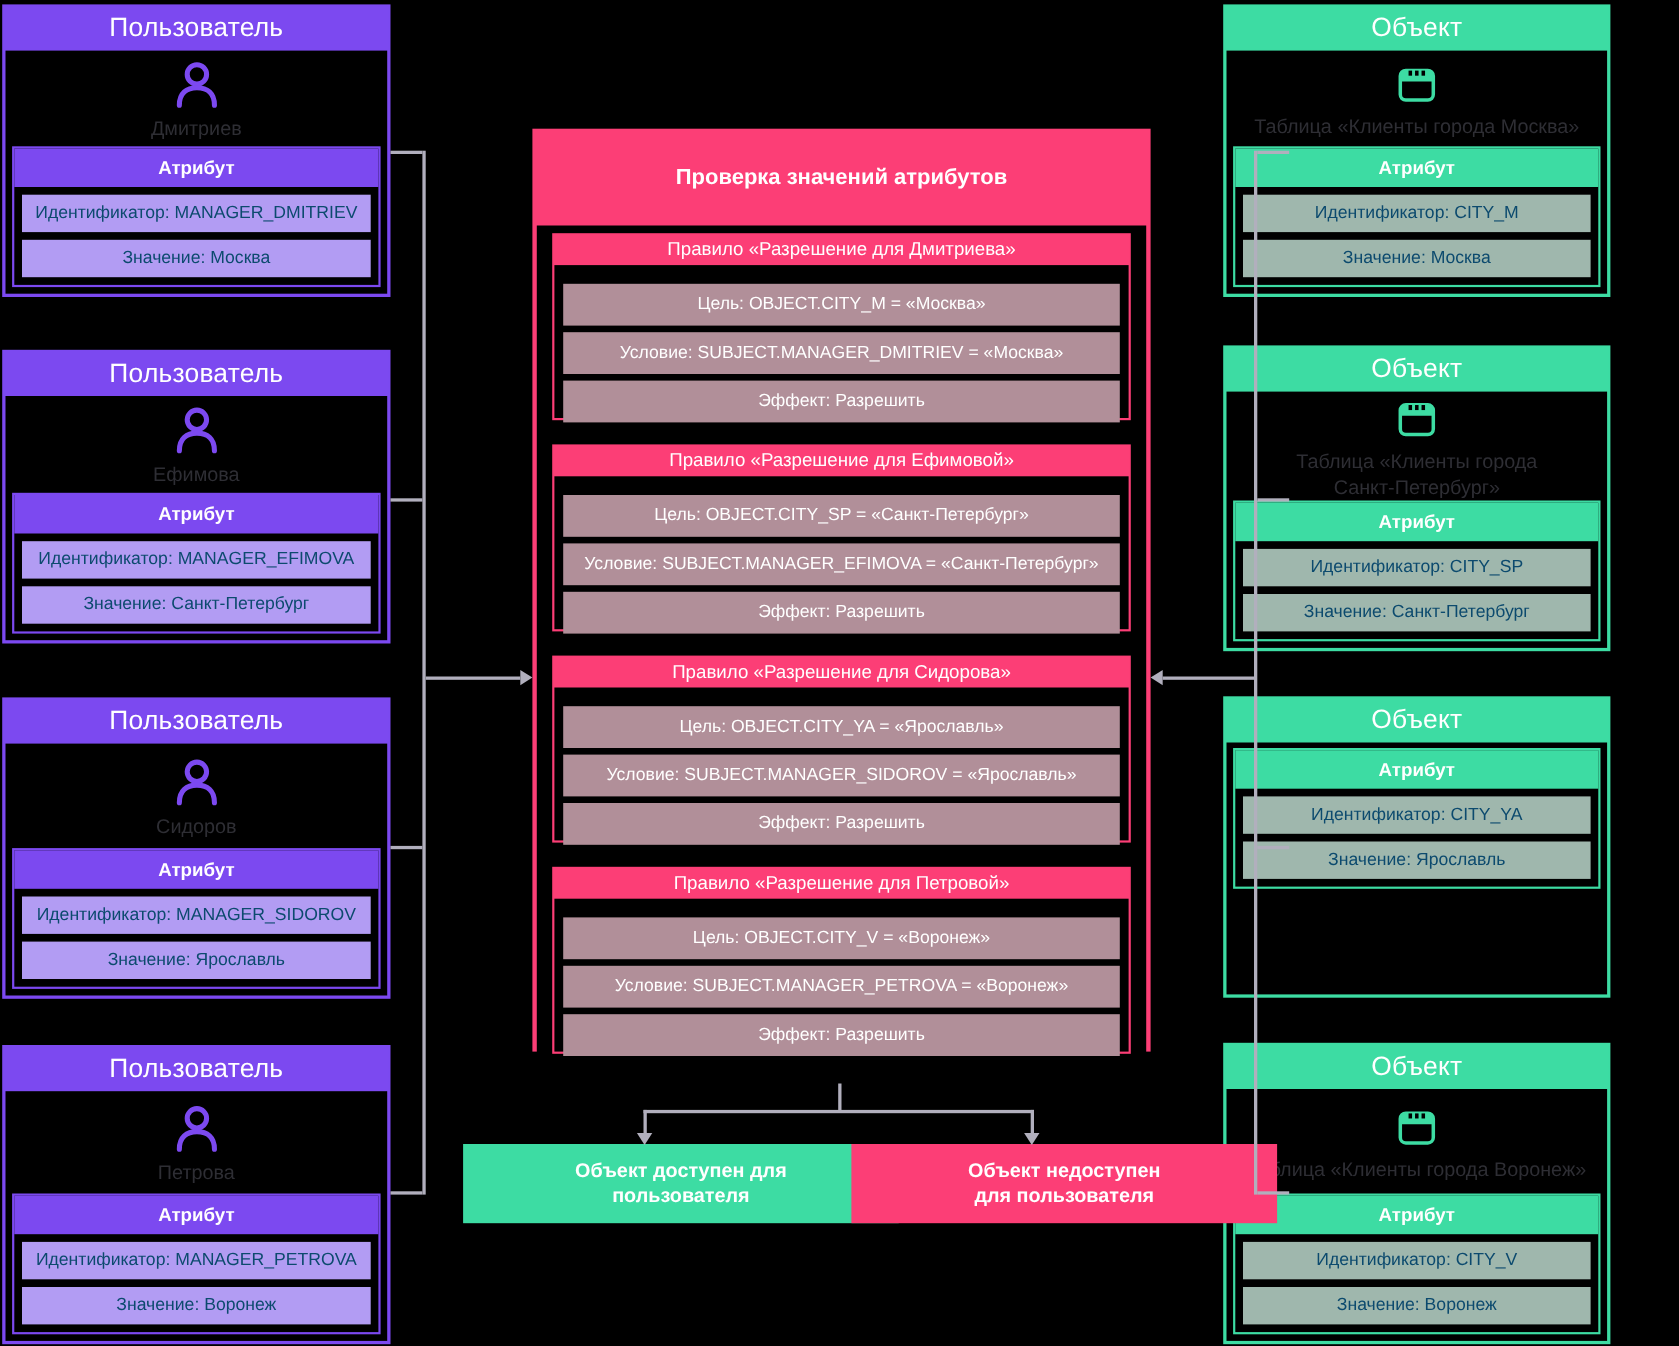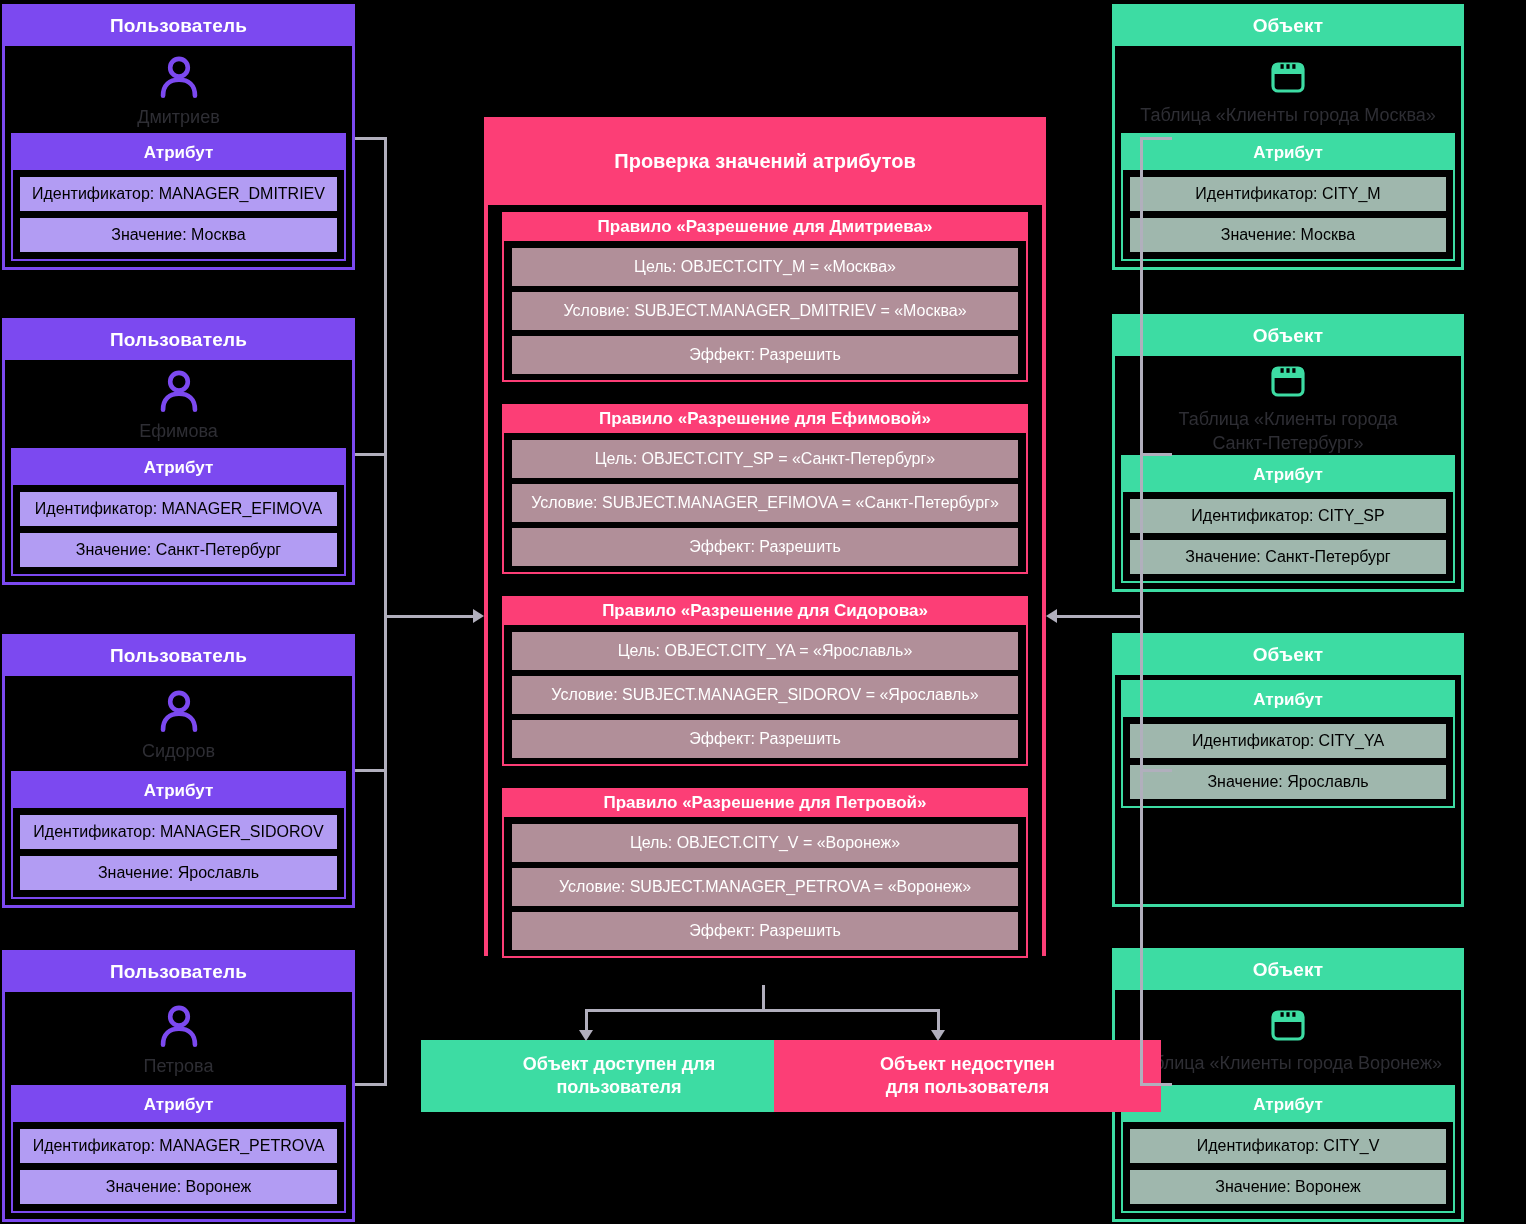--- a/index.html
+++ b/index.html
@@ -16,49 +16,49 @@
   *{box-sizing:border-box;margin:0;padding:0}
   html,body{background:var(--background)}
   body{font-family:"Liberation Sans","DejaVu Sans",sans-serif;}
   .stage{position:relative;width:1526px;height:1224px;background:var(--background);overflow:hidden}
 
   
   .card{position:absolute;background:#000;display:flex;flex-direction:column}
   .user-card{left:2px;width:353px;border:3px solid var(--purple)}
   .object-card{left:1112px;width:352px;border:3px solid var(--green)}
   .card-header{height:40px;flex:0 0 40px;display:flex;align-items:center;justify-content:center;
-    color:#fff;font-size:19px;font-weight:bold;letter-spacing:.2px;margin:-1px}
+    color:#fff;font-size:24px;font-weight:normal;letter-spacing:.2px;margin:-1px}
   .user-card .card-header{background:var(--purple)}
   .object-card .card-header{background:var(--green)}
   .card-body{flex:1;display:flex;flex-direction:column;padding:6px}
   .figure{flex:1;display:flex;flex-direction:column;align-items:center;justify-content:center;gap:7px}
   .entity-name{color:var(--muted-name-text);font-size:18px;text-align:center;line-height:1.28;max-width:330px}
   .attrbox{flex:0 0 auto}
   .user-card .attrbox{border:2px solid var(--purple)}
   .object-card .attrbox{border:2px solid var(--green)}
   .attr-header{height:35px;display:flex;align-items:center;justify-content:center;
     color:#fff;font-size:17px;font-weight:bold}
   .user-card .attr-header{background:var(--purple)}
   .object-card .attr-header{background:var(--green)}
   .attr-rows{display:flex;flex-direction:column;gap:7px;padding:7px}
   .attr-row{height:34px;display:flex;align-items:center;justify-content:center;
-    color:#000000;font-size:16px;white-space:nowrap}
+    color:#0c4a6e;font-size:16px;white-space:nowrap}
   .user-card .attr-row{background:var(--purple-light)}
   .object-card .attr-row{background:var(--green-gray)}
 
   
   .policy-box{position:absolute;left:484px;top:117px;width:562px;height:839px;
     background:var(--pink);padding:0 4px 4px;display:flex;flex-direction:column}
   .policy-header{height:88px;flex:0 0 88px;display:flex;flex-direction:column;align-items:center;justify-content:center;
     gap:3px;color:#fff;font-size:20px;font-weight:bold;line-height:1.3;text-align:center}
   .policy-body{flex:1;background:#000;padding:7px 14px 0;display:flex;flex-direction:column;gap:22px}
   .rule{height:170px;border:2px solid var(--pink);display:flex;flex-direction:column;background:#000}
   .rule-header{height:28px;flex:0 0 28px;background:var(--pink);display:flex;align-items:center;justify-content:center;
-    color:#fff;font-size:17px;font-weight:bold;margin:-1px -1px 0}
-  .rule-rows{flex:1;display:flex;flex-direction:column;gap:6px;padding:7px 8px}
+    color:#fff;font-size:17px;font-weight:normal;margin:-1px -1px 0}
+  .rule-rows{flex:1;display:flex;flex-direction:column;gap:6px;padding:17px 8px}
   .rule-row{height:38px;background:var(--pink-gray);display:flex;align-items:center;justify-content:center;
     color:#fff;font-size:16px;white-space:nowrap}
 
   
   .outcome{position:absolute;top:1040px;height:72px;display:flex;flex-direction:column;align-items:center;justify-content:center;
     color:#fff;font-size:18px;font-weight:bold;line-height:1.3;text-align:center}
   .outcome-allowed{left:421px;width:396px;background:var(--green)}
   .outcome-denied{left:774px;width:387px;background:var(--pink)}
 
   

